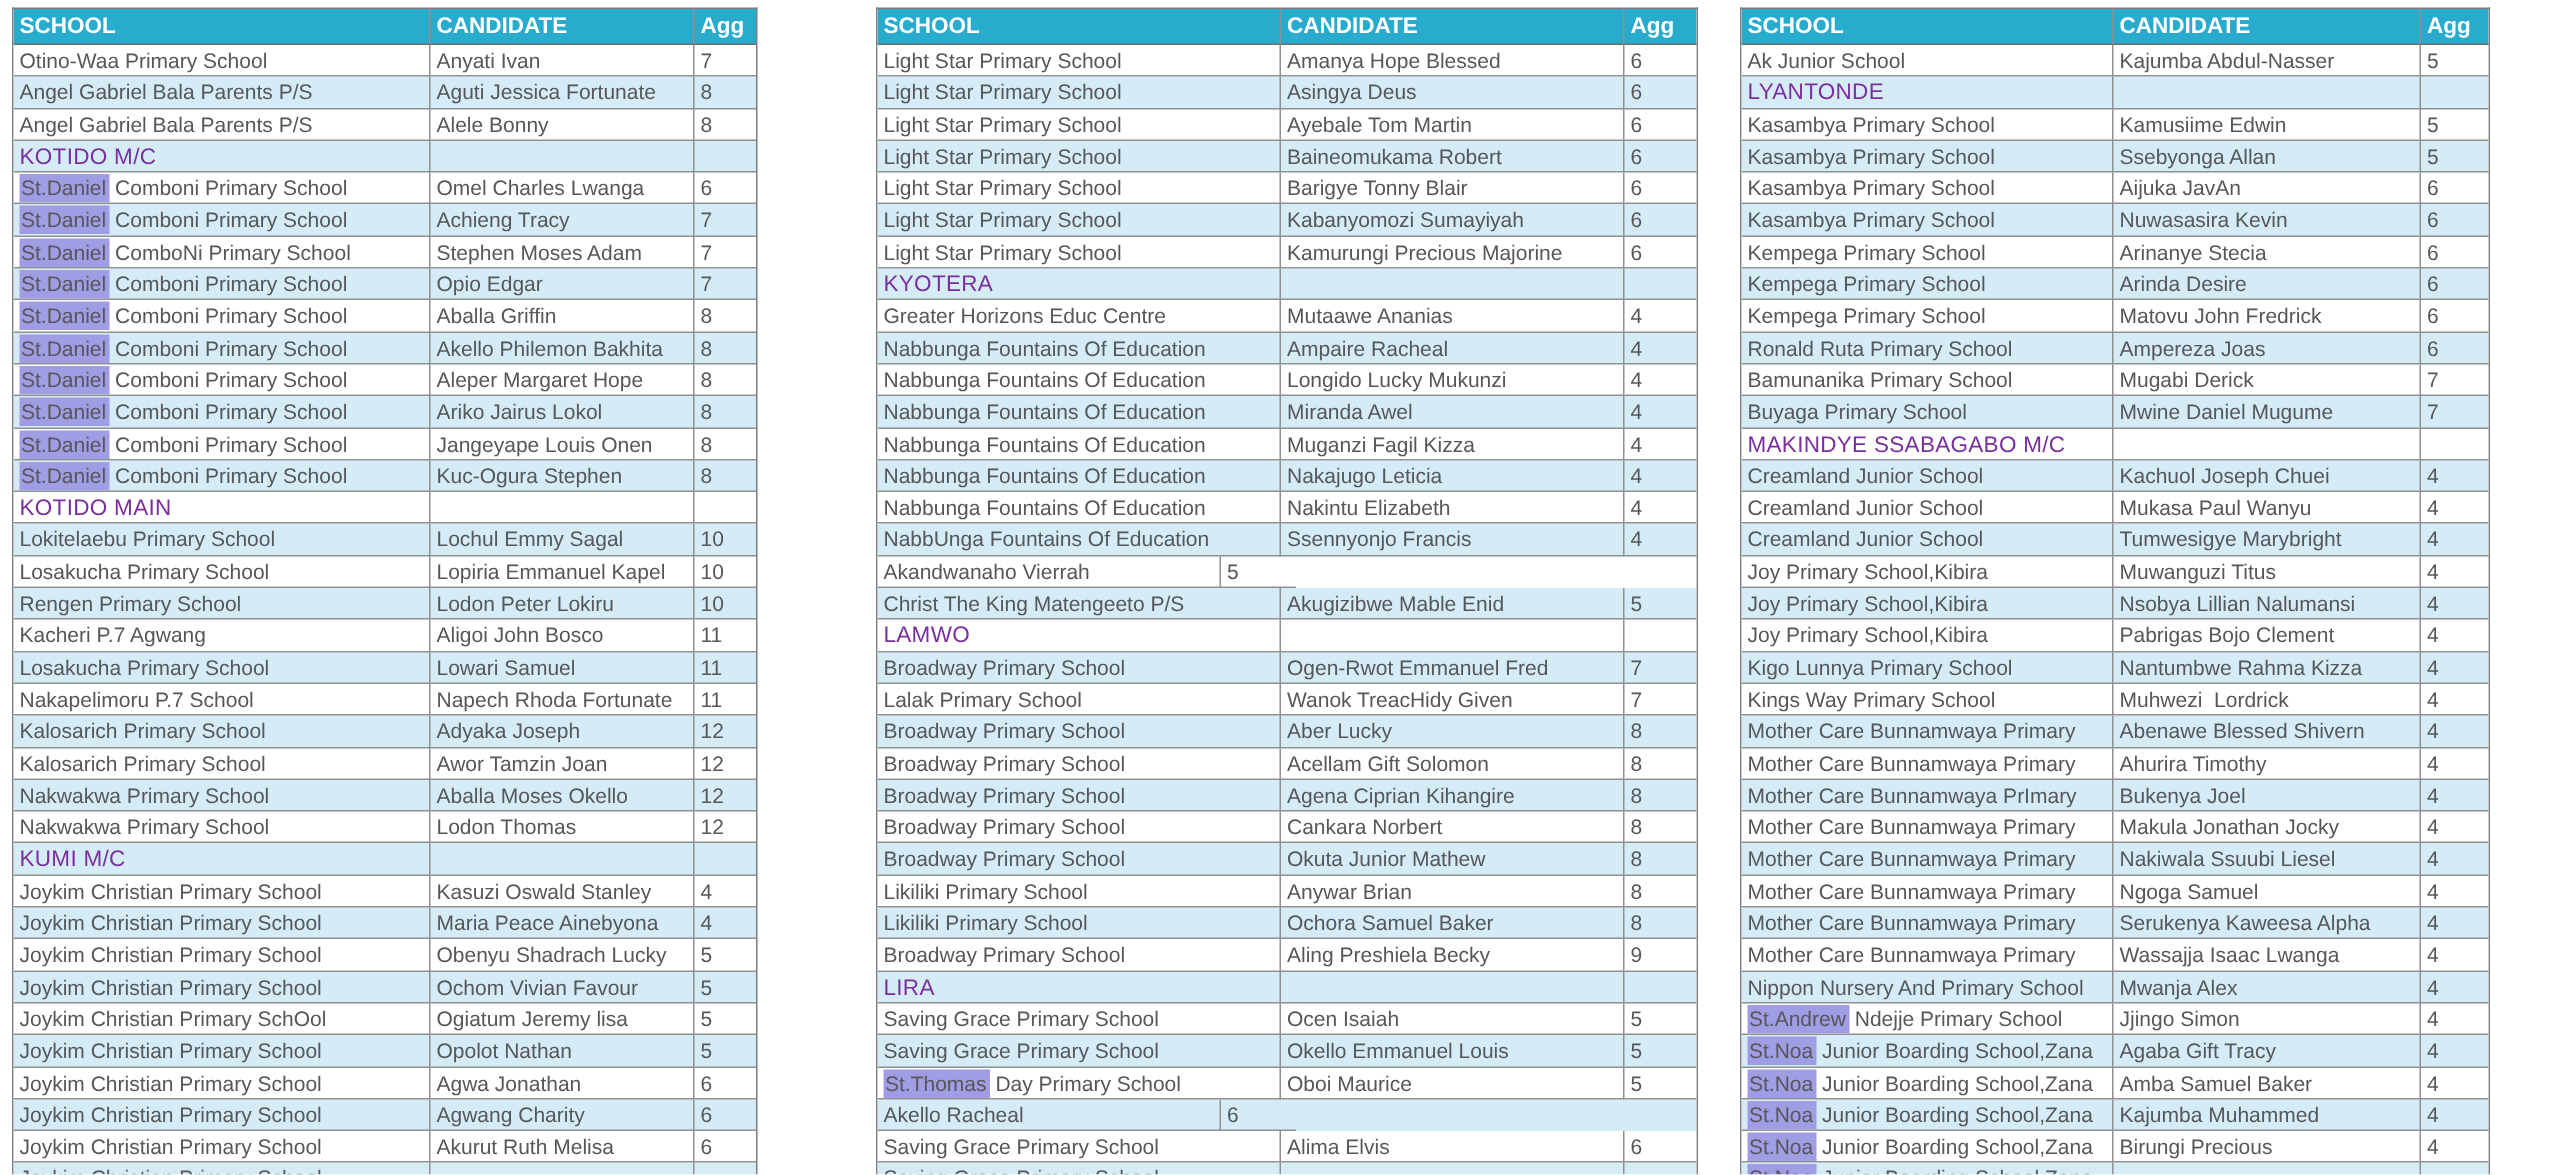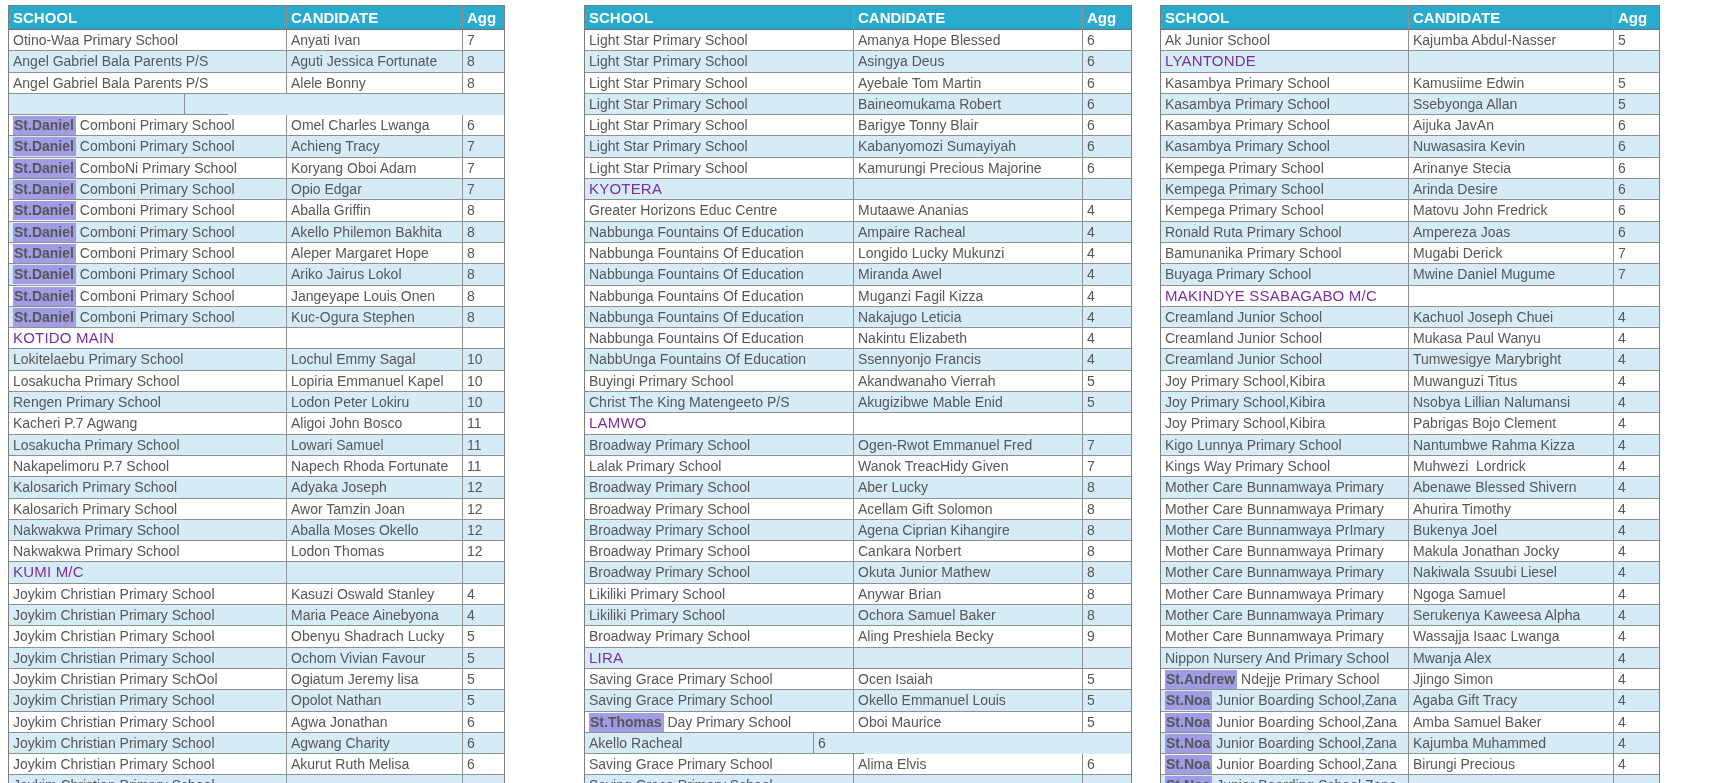--- a/index.html
+++ b/index.html
@@ -65,21 +65,20 @@
 
   .section-label {
     font-weight: normal;
     font-size: 15px;
     color: var(--section-text, #7b2f9e);
     letter-spacing: 0.2px;
   }
   .hl {
     background: var(--highlight-bg, #a09de4);
     padding: 1px 2px 2px 1px;
-    font-weight: bold;
   }
 </style>
 </head>
 <body>
 
 <div class="stage">
   <div class="score-table" id="t1">
       <div class="thead">
         <div class="cell col0">SCHOOL</div>
         <div class="cell col1">CANDIDATE</div>
@@ -94,36 +93,37 @@
         <div class="cell col0">Angel Gabriel Bala Parents P/S</div>
         <div class="cell col1">Aguti Jessica Fortunate</div>
         <div class="cell col2">8</div>
       </div>
       <div class="trow">
         <div class="cell col0">Angel Gabriel Bala Parents P/S</div>
         <div class="cell col1">Alele Bonny</div>
         <div class="cell col2">8</div>
       </div>
       <div class="trow alt">
+        <div class="cell col0"><span class="section-label">KOTIDO M/C</span></div>
         <div class="cell col1"></div>
         <div class="cell col2"></div>
       </div>
       <div class="trow">
         <div class="cell col0"><span class="hl">St.Daniel</span> Comboni Primary School</div>
         <div class="cell col1">Omel Charles Lwanga</div>
         <div class="cell col2">6</div>
       </div>
       <div class="trow alt">
         <div class="cell col0"><span class="hl">St.Daniel</span> Comboni Primary School</div>
         <div class="cell col1">Achieng Tracy</div>
         <div class="cell col2">7</div>
       </div>
       <div class="trow">
         <div class="cell col0"><span class="hl">St.Daniel</span> ComboNi Primary School</div>
-        <div class="cell col1">Koryang Oboi Adam</div>
+        <div class="cell col1">Stephen Moses Adam</div>
         <div class="cell col2">7</div>
       </div>
       <div class="trow alt">
         <div class="cell col0"><span class="hl">St.Daniel</span> Comboni Primary School</div>
         <div class="cell col1">Opio Edgar</div>
         <div class="cell col2">7</div>
       </div>
       <div class="trow">
         <div class="cell col0"><span class="hl">St.Daniel</span> Comboni Primary School</div>
         <div class="cell col1">Aballa Griffin</div>
@@ -345,21 +345,20 @@
         <div class="cell col0">Nabbunga Fountains Of Education</div>
         <div class="cell col1">Nakintu Elizabeth</div>
         <div class="cell col2">4</div>
       </div>
       <div class="trow alt">
         <div class="cell col0">NabbUnga Fountains Of Education</div>
         <div class="cell col1">Ssennyonjo Francis</div>
         <div class="cell col2">4</div>
       </div>
       <div class="trow">
-        <div class="cell col0">Buyingi Primary School</div>
         <div class="cell col1">Akandwanaho Vierrah</div>
         <div class="cell col2">5</div>
       </div>
       <div class="trow alt">
         <div class="cell col0">Christ The King Matengeeto P/S</div>
         <div class="cell col1">Akugizibwe Mable Enid</div>
         <div class="cell col2">5</div>
       </div>
       <div class="trow">
         <div class="cell col0"><span class="section-label">LAMWO</span></div>

